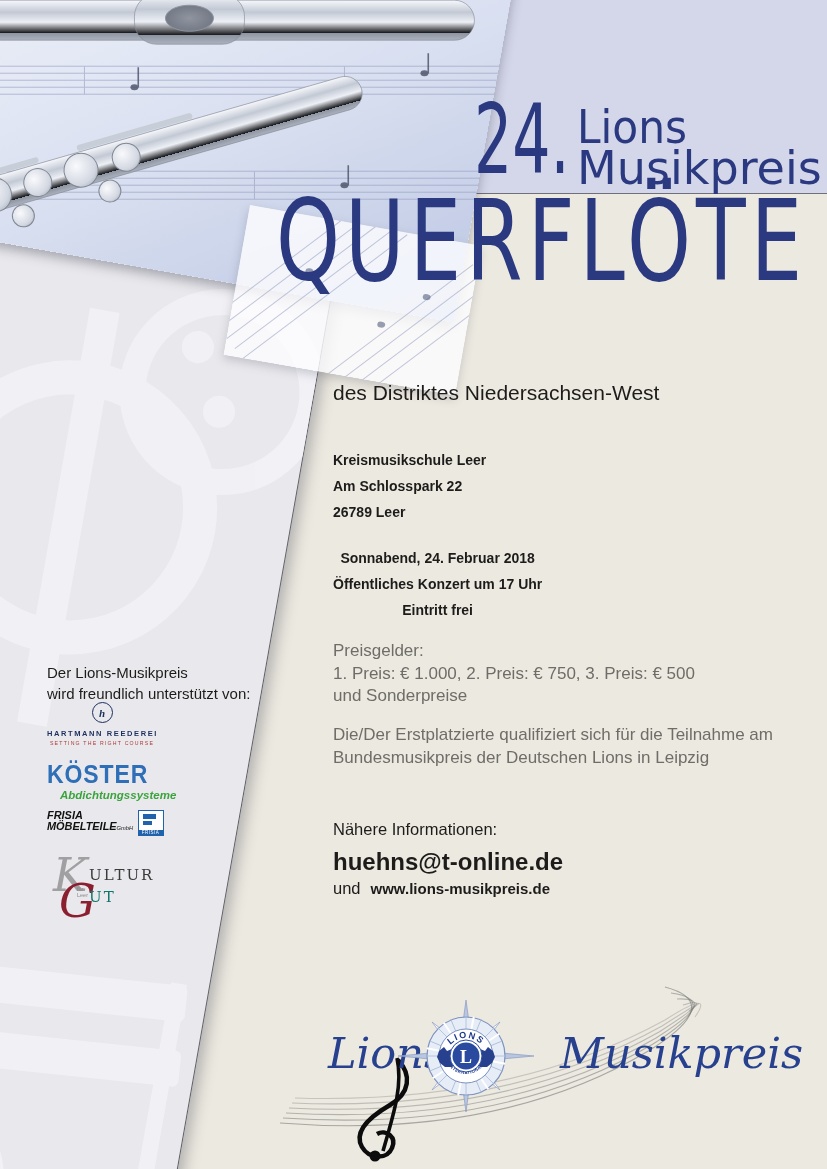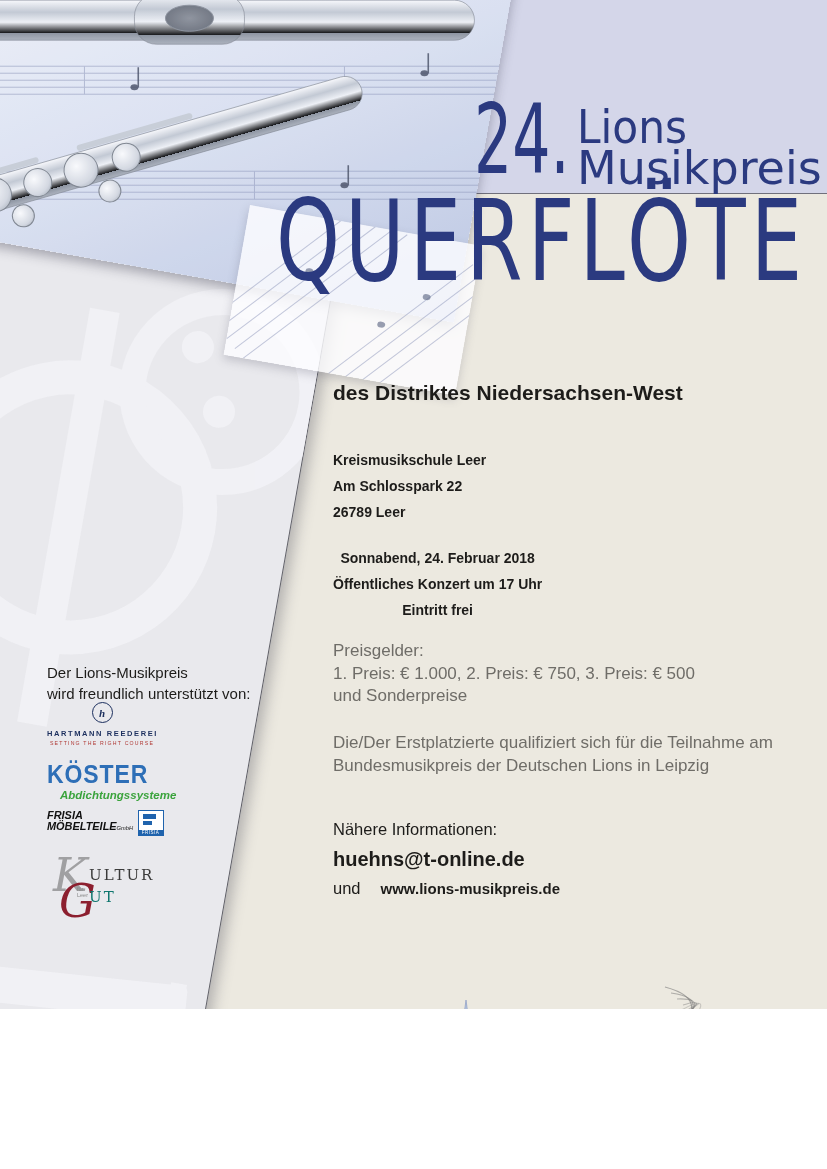--- a/index.html
+++ b/index.html
@@ -1,17 +1,17 @@
 <!DOCTYPE html>
 <html><head>
 <meta charset="utf-8">
 <style>
   html,body{margin:0;padding:0;}
   body{width:827px;height:1169px;overflow:hidden;background:#fff;}
-  .page{position:relative;width:827px;height:1009px;background:#ece9e0;overflow:hidden;
+  .page{position:relative;width:827px;height:1169px;background:#ece9e0;overflow:hidden;
         font-family:"Liberation Sans",sans-serif;}
   
   .grey-panel{position:absolute;left:-270px;top:-40px;width:650px;height:1500px;
       background:#e9e9ed;transform:rotate(10deg);transform-origin:top left;
       border-right:1px solid #5f5f66;box-shadow:10px 0 14px -4px rgba(90,90,100,.38);z-index:1;}
   .lavender-band{position:absolute;left:0;top:0;width:827px;height:193px;background:#d4d6e9;
       border-bottom:1px solid #70707c;z-index:2;}
   .photo{position:absolute;left:-40px;top:-130px;width:565px;height:360px;
       transform:rotate(10deg);transform-origin:top left;z-index:3;overflow:hidden;
       box-shadow:0 5px 12px rgba(40,40,60,.35);}
@@ -23,30 +23,30 @@
   .title-24{position:absolute;left:474px;top:91px;font-size:97px;line-height:1;
       transform:scaleX(.62);transform-origin:left top;z-index:5;font-family:"DejaVu Sans",sans-serif;}
   .title-lions{position:absolute;left:577px;top:103px;font-size:47px;line-height:1;
       transform:scaleX(.90);transform-origin:left top;z-index:5;font-family:"DejaVu Sans",sans-serif;}
   .title-musik{position:absolute;left:577px;top:144px;font-size:47px;line-height:1;
       transform:scaleX(.98);transform-origin:left top;z-index:5;font-family:"DejaVu Sans",sans-serif;}
   .title-main{position:absolute;left:276px;top:185px;font-size:113px;line-height:1;letter-spacing:7px;
       transform:scaleX(.72);transform-origin:left top;z-index:5;font-family:"DejaVu Sans",sans-serif;}
   
   .col{position:absolute;left:333px;z-index:6;color:#1d1c1a;}
-  .subtitle{top:381px;font-size:21px;font-weight:bold;}
+  .subtitle{top:381px;font-size:21px;font-weight:normal;}
   .block-bold{font-size:14px;font-weight:bold;line-height:26px;}
   .venue{top:447px;}
   .event{top:545px;text-align:center;}
   .grey-block{font-size:17px;line-height:22.5px;color:#6f6d68;}
   .prizes{top:640px;}
-  .qualify{top:724px;margin-top:8px;}
+  .qualify{top:724px;}
   .info-label{top:820px;font-size:16.5px;}
-  .info-email{top:848px;font-size:20px;font-weight:bold;}
-  .info-web{top:879px;font-size:16.5px;display:flex;align-items:baseline;gap:20px;}
+  .info-email{top:848px;font-size:24px;font-weight:bold;}
+  .info-web{top:879px;font-size:16.5px;display:flex;align-items:baseline;gap:10px;}
   .info-web b{font-size:15px;}
   
   .sidebar{position:absolute;left:47px;z-index:6;}
   .sp-intro{top:662px;font-size:15px;line-height:21px;color:#1d1c1a;}
   .hartmann{top:702px;width:110px;text-align:center;}
   .hart-circle{width:19px;height:19px;margin:0 auto;border:1.4px solid #1c2f5e;border-radius:50%;
       display:flex;align-items:center;justify-content:center;font-family:"Liberation Serif",serif;
       font-style:italic;font-weight:bold;font-size:11px;color:#1c2f5e;}
   .hart-name{margin-top:6px;font-size:7.5px;letter-spacing:1.6px;color:#1c2f5e;font-weight:bold;white-space:nowrap;}
   .hart-tag{margin-top:2px;font-size:5.2px;letter-spacing:1.2px;color:#b03a36;white-space:nowrap;}

